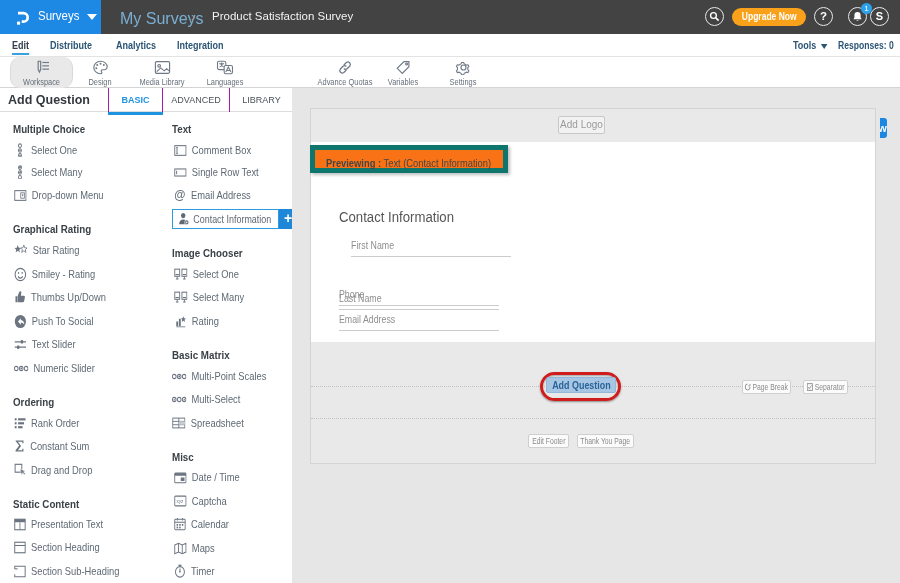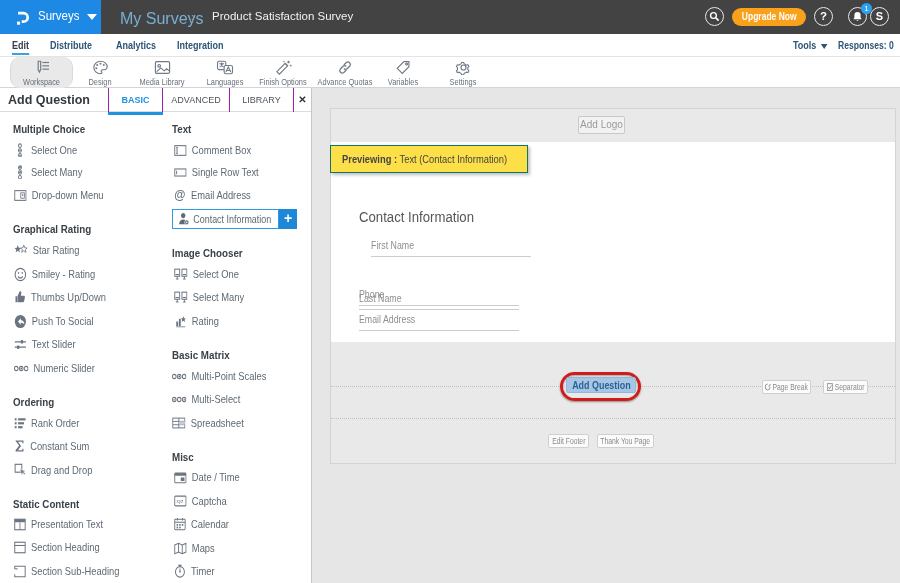--- a/index.html
+++ b/index.html
@@ -41,25 +41,25 @@
 .tabActive { color:#2093e0; font-weight:bold; }
 .hd { position:absolute; font-size:11.5px; font-weight:bold; color:#3a4147; height:16px; line-height:16px; transform:scaleX(0.85); transform-origin:0 50%; white-space:nowrap; }
 .it { position:absolute; height:20px; font-size:11px; color:#5e6973; line-height:20px; white-space:nowrap; transform:scaleX(0.85); transform-origin:0 50%; }
 .it svg { vertical-align:middle; margin-right:6px; position:relative; top:-1px; }
 .ciBox { position:absolute; left:172px; top:121px; width:107px; height:20px; border:1px solid #2e9ae0; background:#fff; }
 .ciBox .it { left:5px; top:-1px; font-size:10.5px; }
 .ciBox .it svg { margin-right:4px; }
 .ciPlus { position:absolute; left:279px; top:121px; width:18px; height:20px; background:#1f87d8; color:#fff; font-size:14px; font-weight:bold; text-align:center; line-height:19px; }
 
 
-.main { position:absolute; left:312px; top:88px; width:588px; height:495px; background:#e6e6e6; }
+.main { position:absolute; left:292px; top:88px; width:588px; height:495px; background:#e6e6e6; }
 .card { position:absolute; left:18px; top:20px; width:566px; height:356px; background:#e9e9e9; border:1px solid #d4d4d4; }
 .addLogo { position:absolute; left:247px; top:7px; width:47px; height:18px; background:#f2f2f2; border:1px solid #c8c8c8; border-radius:2px; color:#9a9a9a; font-size:10px; text-align:center; line-height:16px; }
 .whiteSec { position:absolute; left:0px; top:33px; width:564px; height:200px; background:#fff; }
-.tooltip { position:absolute; left:-1px; top:36px; width:198px; height:28px; background:#fde047; border:1px solid #0f766e; box-shadow:2px 2px 3px rgba(0,0,0,0.25); font-size:11px; color:#454545; line-height:26px; padding-left:11px; white-space:nowrap; }
+.tooltip { position:absolute; left:-1px; top:36px; width:198px; height:28px; background:#f97316; border:5px solid #0f766e; box-shadow:2px 2px 3px rgba(0,0,0,0.25); font-size:11px; color:#454545; line-height:26px; padding-left:11px; white-space:nowrap; }
 .ciTitle { position:absolute; left:28px; top:66px; font-size:15.5px; color:#565656; transform:scaleX(0.85); transform-origin:0 50%; white-space:nowrap; }
 .fld { position:absolute; left:28px; width:160px; height:17px; border-bottom:1px solid #ccc; font-size:10px; color:#8f8f8f; }
 .fld span { display:inline-block; transform:scaleX(0.88); transform-origin:0 50%; }
 .dotline { position:absolute; left:0; width:564px; border-top:1px dotted #c2c2c2; }
 .aqRing { position:absolute; left:229px; top:263px; width:81px; height:29px; border:3px solid #cf1d1d; border-radius:16px; box-shadow:0 1px 2px rgba(0,0,0,0.4), inset 0 1px 2px rgba(0,0,0,0.3); }
 .aqBtn { position:absolute; left:235px; top:268px; width:70px; height:16px; background:#a7c6e4; border:1px solid #94b6d8; border-radius:2px; color:#2a6398; font-size:10.5px; font-weight:bold; text-align:center; line-height:14px; white-space:nowrap; }
 .aqBtn span { display:inline-block; transform:scaleX(0.85); }
 .smBtn { position:absolute; height:14px; background:#fbfbfb; border:1px solid #cfcfcf; border-radius:2px; color:#8a8a8a; font-size:8.5px; line-height:12px; white-space:nowrap; display:flex; align-items:center; justify-content:center; }
 .smBtn .in { display:inline-block; transform:scaleX(0.8); white-space:nowrap; }
 </style>
@@ -141,30 +141,20 @@
     <div class="tool" style="left:195px; width:60px;">
       <svg width="18" height="15" viewBox="0 0 21 18">
           <g fill="none" stroke="#707a86" stroke-width="1.3">
             <rect x="1.5" y="1.5" width="10" height="10" rx="2"></rect>
             <path d="M3.5 4.5 h6 M6.5 3 v1.5 M5.5 4.5 c0.4 2.2 2 3.6 3.5 4 M7.5 4.5 c-0.4 2.2 -2 3.6 -3.5 4"></path>
             <rect x="9.5" y="6.5" width="10" height="10" rx="2" fill="#fff"></rect>
             <path d="M11.5 14.5 l3 -6 l3 6 M12.5 12.5 h4"></path>
           </g>
         </svg>
       <span class="tl">Languages</span>
-    </div>
-    <div class="tool" style="left:248px; width:70px;">
-      <svg width="17" height="15" viewBox="0 0 20 18">
-          <g fill="none" stroke="#707a86" stroke-width="1.4">
-            <path d="M12 4 l3 3 L5 17 l-3 -3 z"></path>
-            <line x1="12" y1="4" x2="15" y2="7"></line>
-            <path d="M16 1 v3 M14.5 2.5 h3 M18 6 l1.5 1.5 M10 1.5 l1 1"></path>
-          </g>
-        </svg>
-      <span class="tl">Finish Options</span>
     </div>
     <div class="tool" style="left:305px; width:80px;">
       <svg width="17" height="15" viewBox="0 0 20 18">
           <g fill="none" stroke="#707a86" stroke-width="1.5">
             <path d="M8 11 l-3 3 a3 3 0 0 1 -4.2 -4.2 l3 -3 a3 3 0 0 1 4.2 0" transform="translate(3,1)"></path>
             <path d="M7 7 l3 -3 a3 3 0 0 1 4.2 4.2 l-3 3 a3 3 0 0 1 -4.2 0" transform="translate(1,-1)"></path>
           </g>
         </svg>
       <span class="tl">Advance Quotas</span>
     </div>

